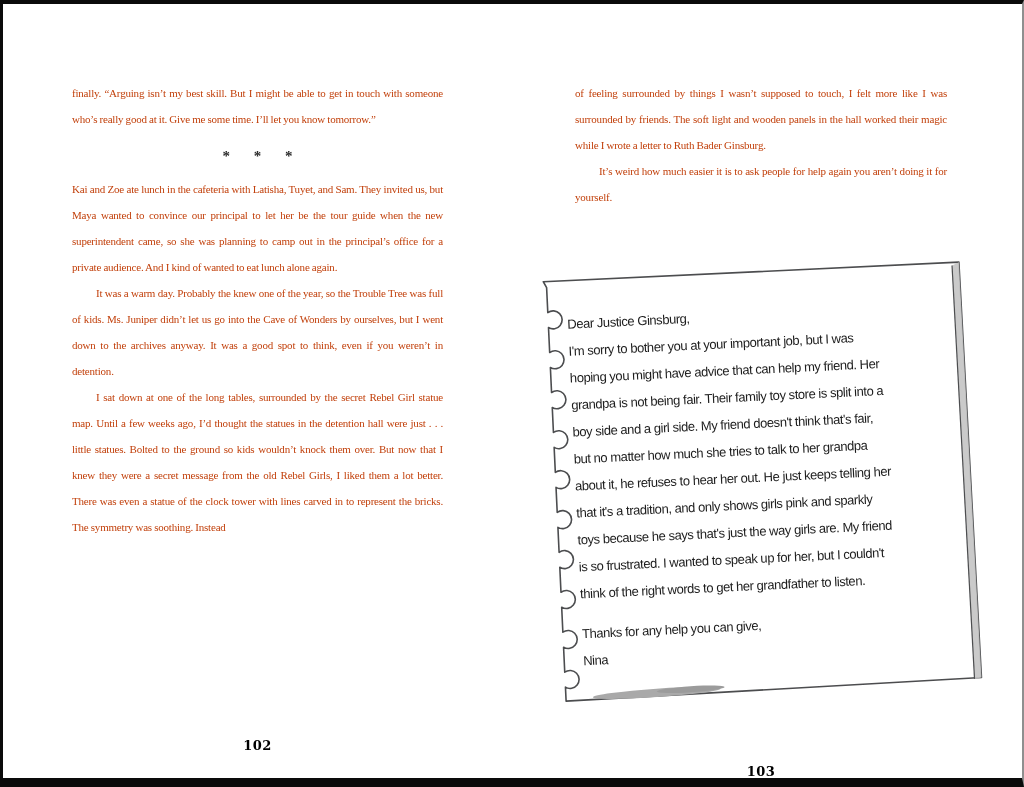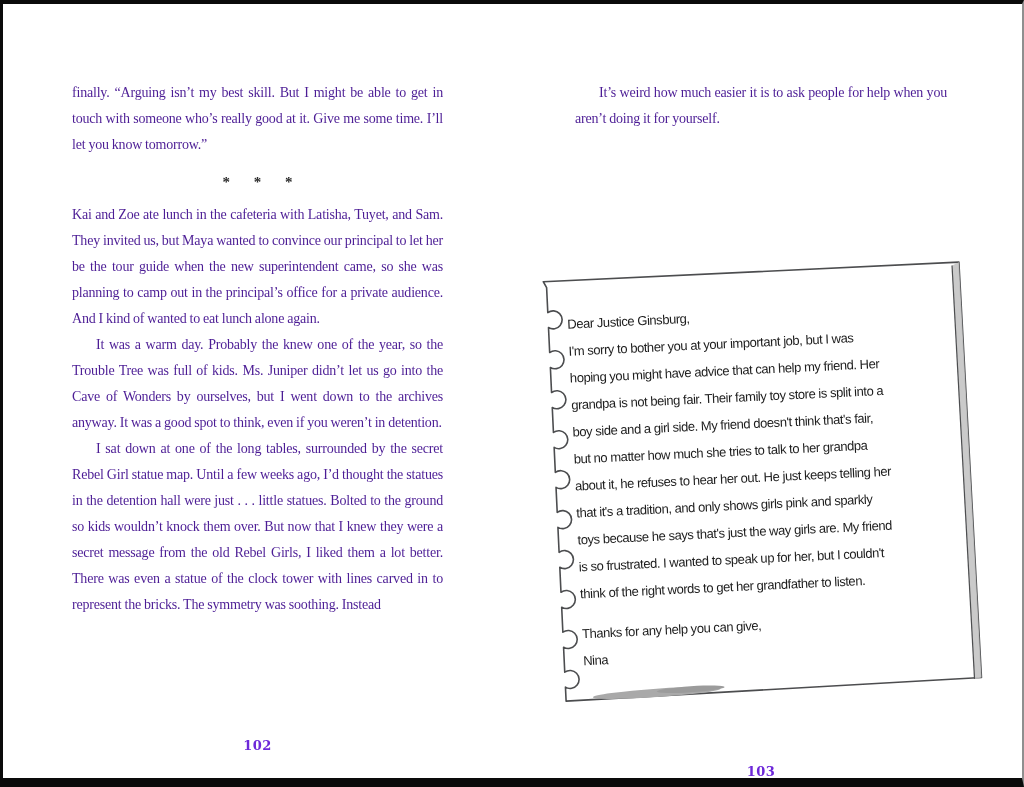--- a/index.html
+++ b/index.html
@@ -5,29 +5,29 @@
   html,body{margin:0;padding:0;background:#ffffff;}
   body{width:1024px;height:787px;position:relative;overflow:hidden;
        font-family:"Liberation Serif", serif;}
   .scan-frame{position:absolute;inset:0;box-sizing:border-box;
        border-top:4px solid #0a0a0a;border-left:3px solid #0a0a0a;
        border-bottom:9px solid #0a0a0a;border-right:2px solid #8f8f8f;
        pointer-events:none;}
   .col{position:absolute;top:80px;}
   .col-left{left:72px;width:371px;}
   .col-right{left:575px;width:372px;}
-  .para{margin:0;text-align:justify;font-size:14px;line-height:26px;
-       color:#4c1d95;letter-spacing:-0.2px;word-spacing:-0.3px;}
+  .para{margin:0;text-align:justify;font-size:11px;line-height:26px;
+       color:#c2410c;letter-spacing:-0.2px;word-spacing:-0.3px;}
   .indent{text-indent:24px;}
   .separator{text-align:center;font-weight:bold;font-size:15px;
        letter-spacing:10px;padding-left:10px;color:#2b2b2b;margin:13px 0 9px 0;
        line-height:22px;}
   .pagenum{position:absolute;top:738px;text-align:center;
        font-family:"DejaVu Serif", serif;font-weight:bold;font-size:13px;
-       color:#6d28d9;letter-spacing:0.5px;}
+       color:#000000;letter-spacing:0.5px;}
   .pagenum-left{left:72px;width:371px;}
   .pagenum-right{left:575px;width:372px;margin-top:26px;}
   .letter{position:absolute;left:529px;top:260px;width:452px;height:444px;
        transform:rotate(-2.7deg);transform-origin:50% 50%;}
   .letter svg{position:absolute;left:0;top:0;}
   .letter-text{position:absolute;left:46px;top:42px;right:10px;
        font-family:"Liberation Sans", sans-serif;font-size:13px;
        letter-spacing:-0.45px;color:#1d1d1d;white-space:nowrap;
        line-height:27px;}
   .letter-line{height:27px;}
@@ -43,21 +43,22 @@
 <div class="col col-left">
   <p class="para">finally. “Arguing isn’t my best skill. But I might be able to get in touch with someone who’s really good at it. Give me some time. I’ll let you know tomorrow.”</p>
   <div class="separator">* * *</div>
   <p class="para">Kai and Zoe ate lunch in the cafeteria with Latisha, Tuyet, and Sam. They invited us, but Maya wanted to convince our principal to let her be the tour guide when the new superintendent came, so she was planning to camp out in the principal’s office for a private audience. And I kind of wanted to eat lunch alone again.</p>
   <p class="para indent">It was a warm day. Probably the knew one of the year, so the Trouble Tree was full of kids. Ms. Juniper didn’t let us go into the Cave of Wonders by ourselves, but I went down to the archives anyway. It was a good spot to think, even if you weren’t in detention.</p>
   <p class="para indent">I sat down at one of the long tables, surrounded by the secret Rebel Girl statue map. Until a few weeks ago, I’d thought the statues in the detention hall were just . . . little statues. Bolted to the ground so kids wouldn’t knock them over. But now that I knew they were a secret message from the old Rebel Girls, I liked them a lot better. There was even a statue of the clock tower with lines carved in to represent the bricks. The symmetry was soothing. Instead</p>
 </div>
 <div class="pagenum pagenum-left">102</div>
 
 <div class="col col-right">
-  <p class="para indent">It’s weird how much easier it is to ask people for help when you aren’t doing it for yourself.</p>
+  <p class="para">of feeling surrounded by things I wasn’t supposed to touch, I felt more like I was surrounded by friends. The soft light and wooden panels in the hall worked their magic while I wrote a letter to Ruth Bader Ginsburg.</p>
+  <p class="para indent">It’s weird how much easier it is to ask people for help again you aren’t doing it for yourself.</p>
 </div>
 <div class="pagenum pagenum-right">103</div>
 
 <div class="letter">
   <svg width="452" height="444" viewBox="0 0 452 444">
 
     <path d="M 24 12 L 440 12 L 443 428 L 27 432
          l 0 -14
          a 9 9 0 1 0 0 -15 l 0 -25
          a 9 9 0 1 0 0 -15 l 0 -25

